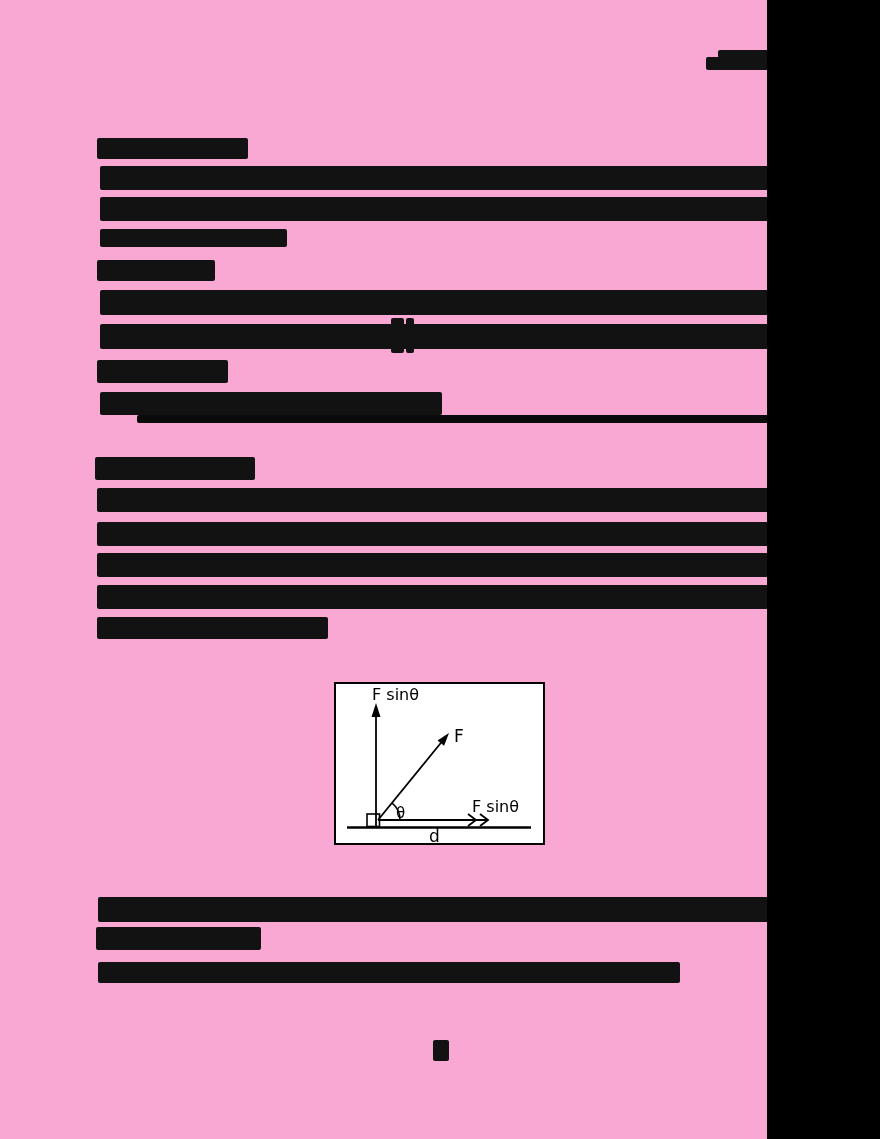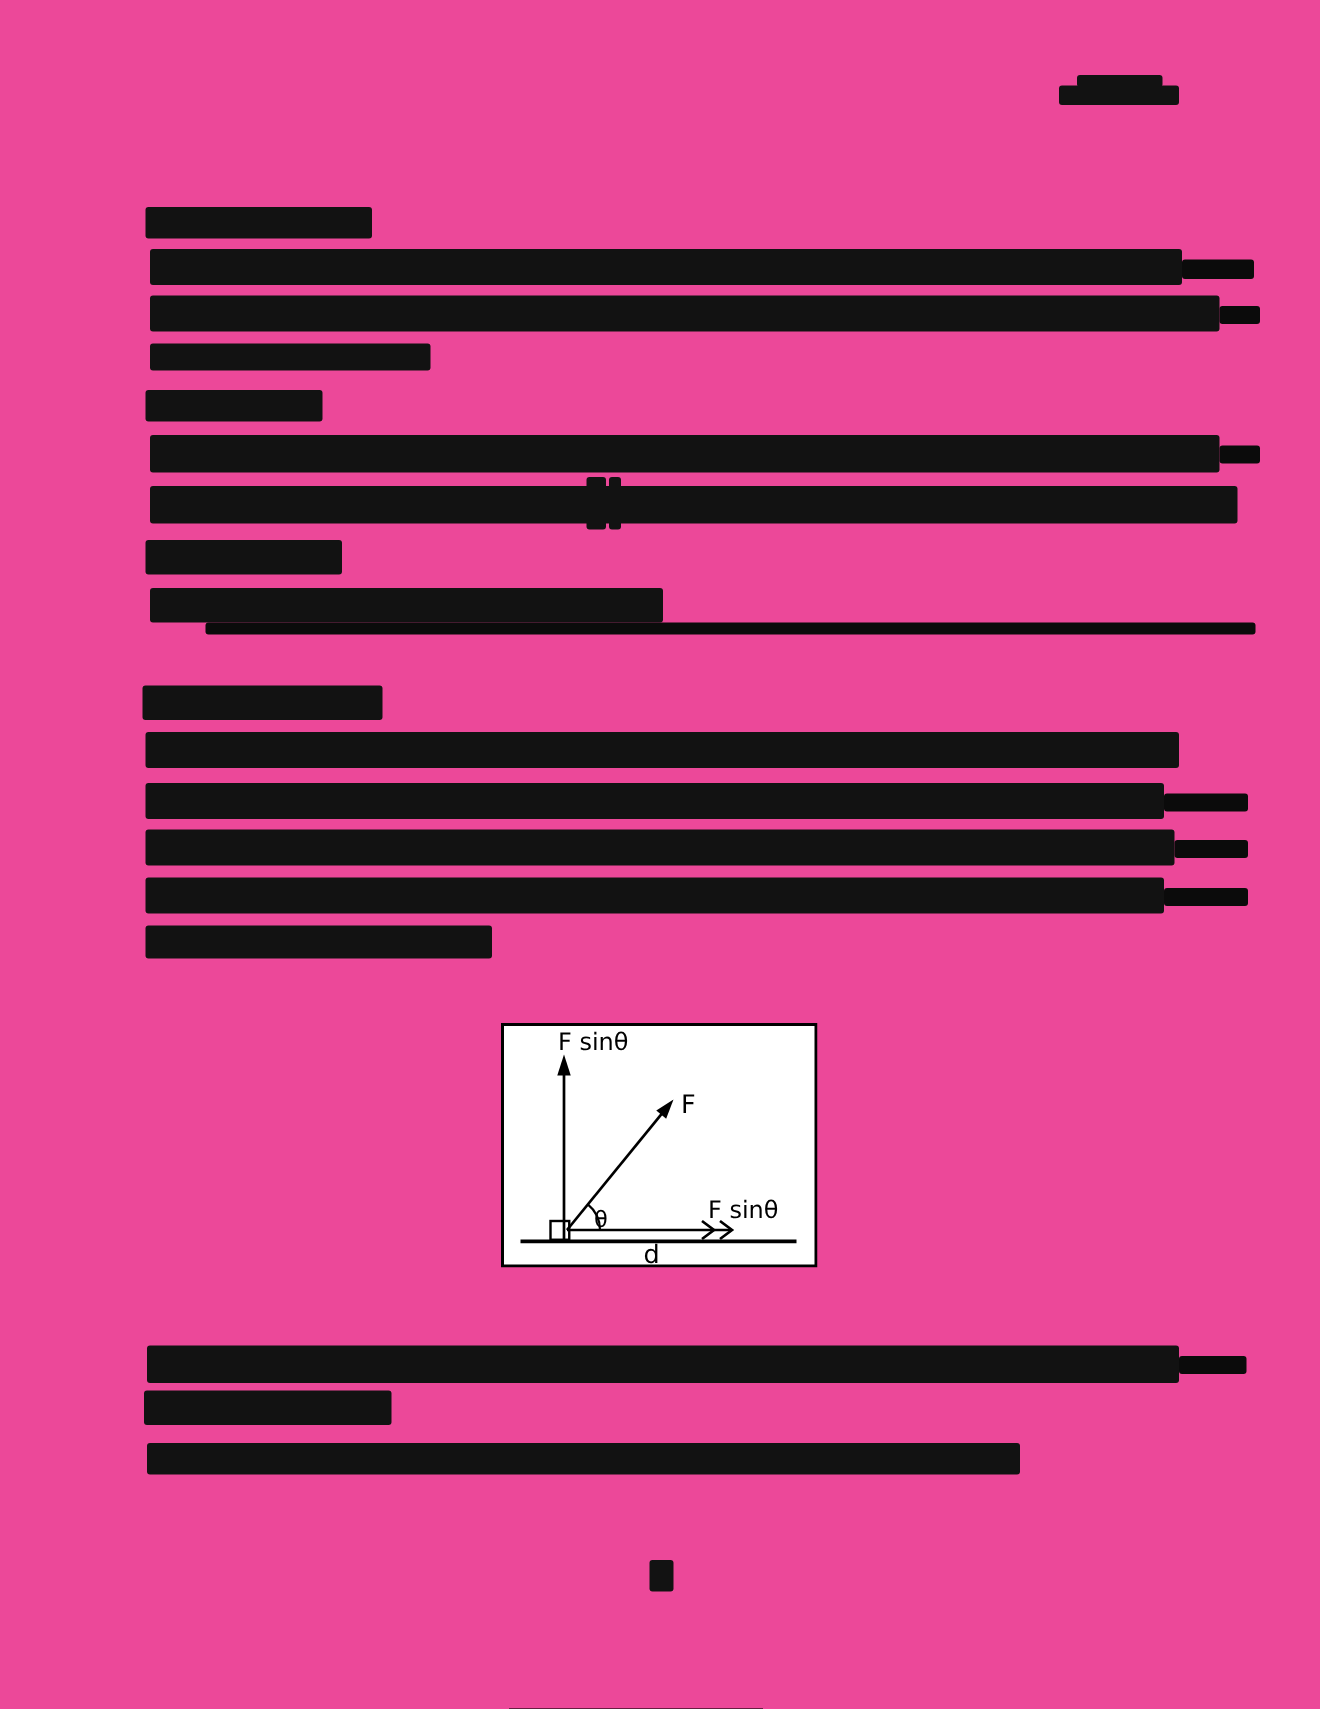--- a/index.html
+++ b/index.html
@@ -10,21 +10,21 @@
     overflow:hidden;
     font-family:"DejaVu Sans", sans-serif;
   }
   .bar{position:absolute;border-radius:2px;}
   #figure-box{position:absolute;left:334px;top:682px;}
   svg text{font-family:"DejaVu Sans", sans-serif;fill:#000;}
 </style>
 </head>
 <body>
 
-<div id="page" style="background: #ec4899; width: 880px; height: 1139px; text-decoration: underline;">
+<div id="page" style="background: #f9a8d4; width: 767px; height: 1139px; text-decoration: underline;">
 
   <div id="bars">
       <div class="bar" style="left: 718px; top: 50px; width: 57px; height: 8px; background: rgb(18, 18, 18);"></div>
       <div class="bar" style="left: 706px; top: 57px; width: 80px; height: 13px; background: rgb(18, 18, 18);"></div>
       <div class="bar" style="left: 97px; top: 138px; width: 151px; height: 21px; background: rgb(18, 18, 18);"></div>
       <div class="bar" style="left: 100px; top: 166px; width: 688px; height: 24px; background: rgb(18, 18, 18);"></div>
       <div class="bar" style="left: 788px; top: 173px; width: 48px; height: 13px; background: rgb(11, 11, 11);"></div>
       <div class="bar" style="left: 100px; top: 197px; width: 713px; height: 24px; background: rgb(18, 18, 18);"></div>
       <div class="bar" style="left: 813px; top: 204px; width: 27px; height: 12px; background: rgb(11, 11, 11);"></div>
       <div class="bar" style="left: 100px; top: 229px; width: 187px; height: 18px; background: rgb(18, 18, 18);"></div>

